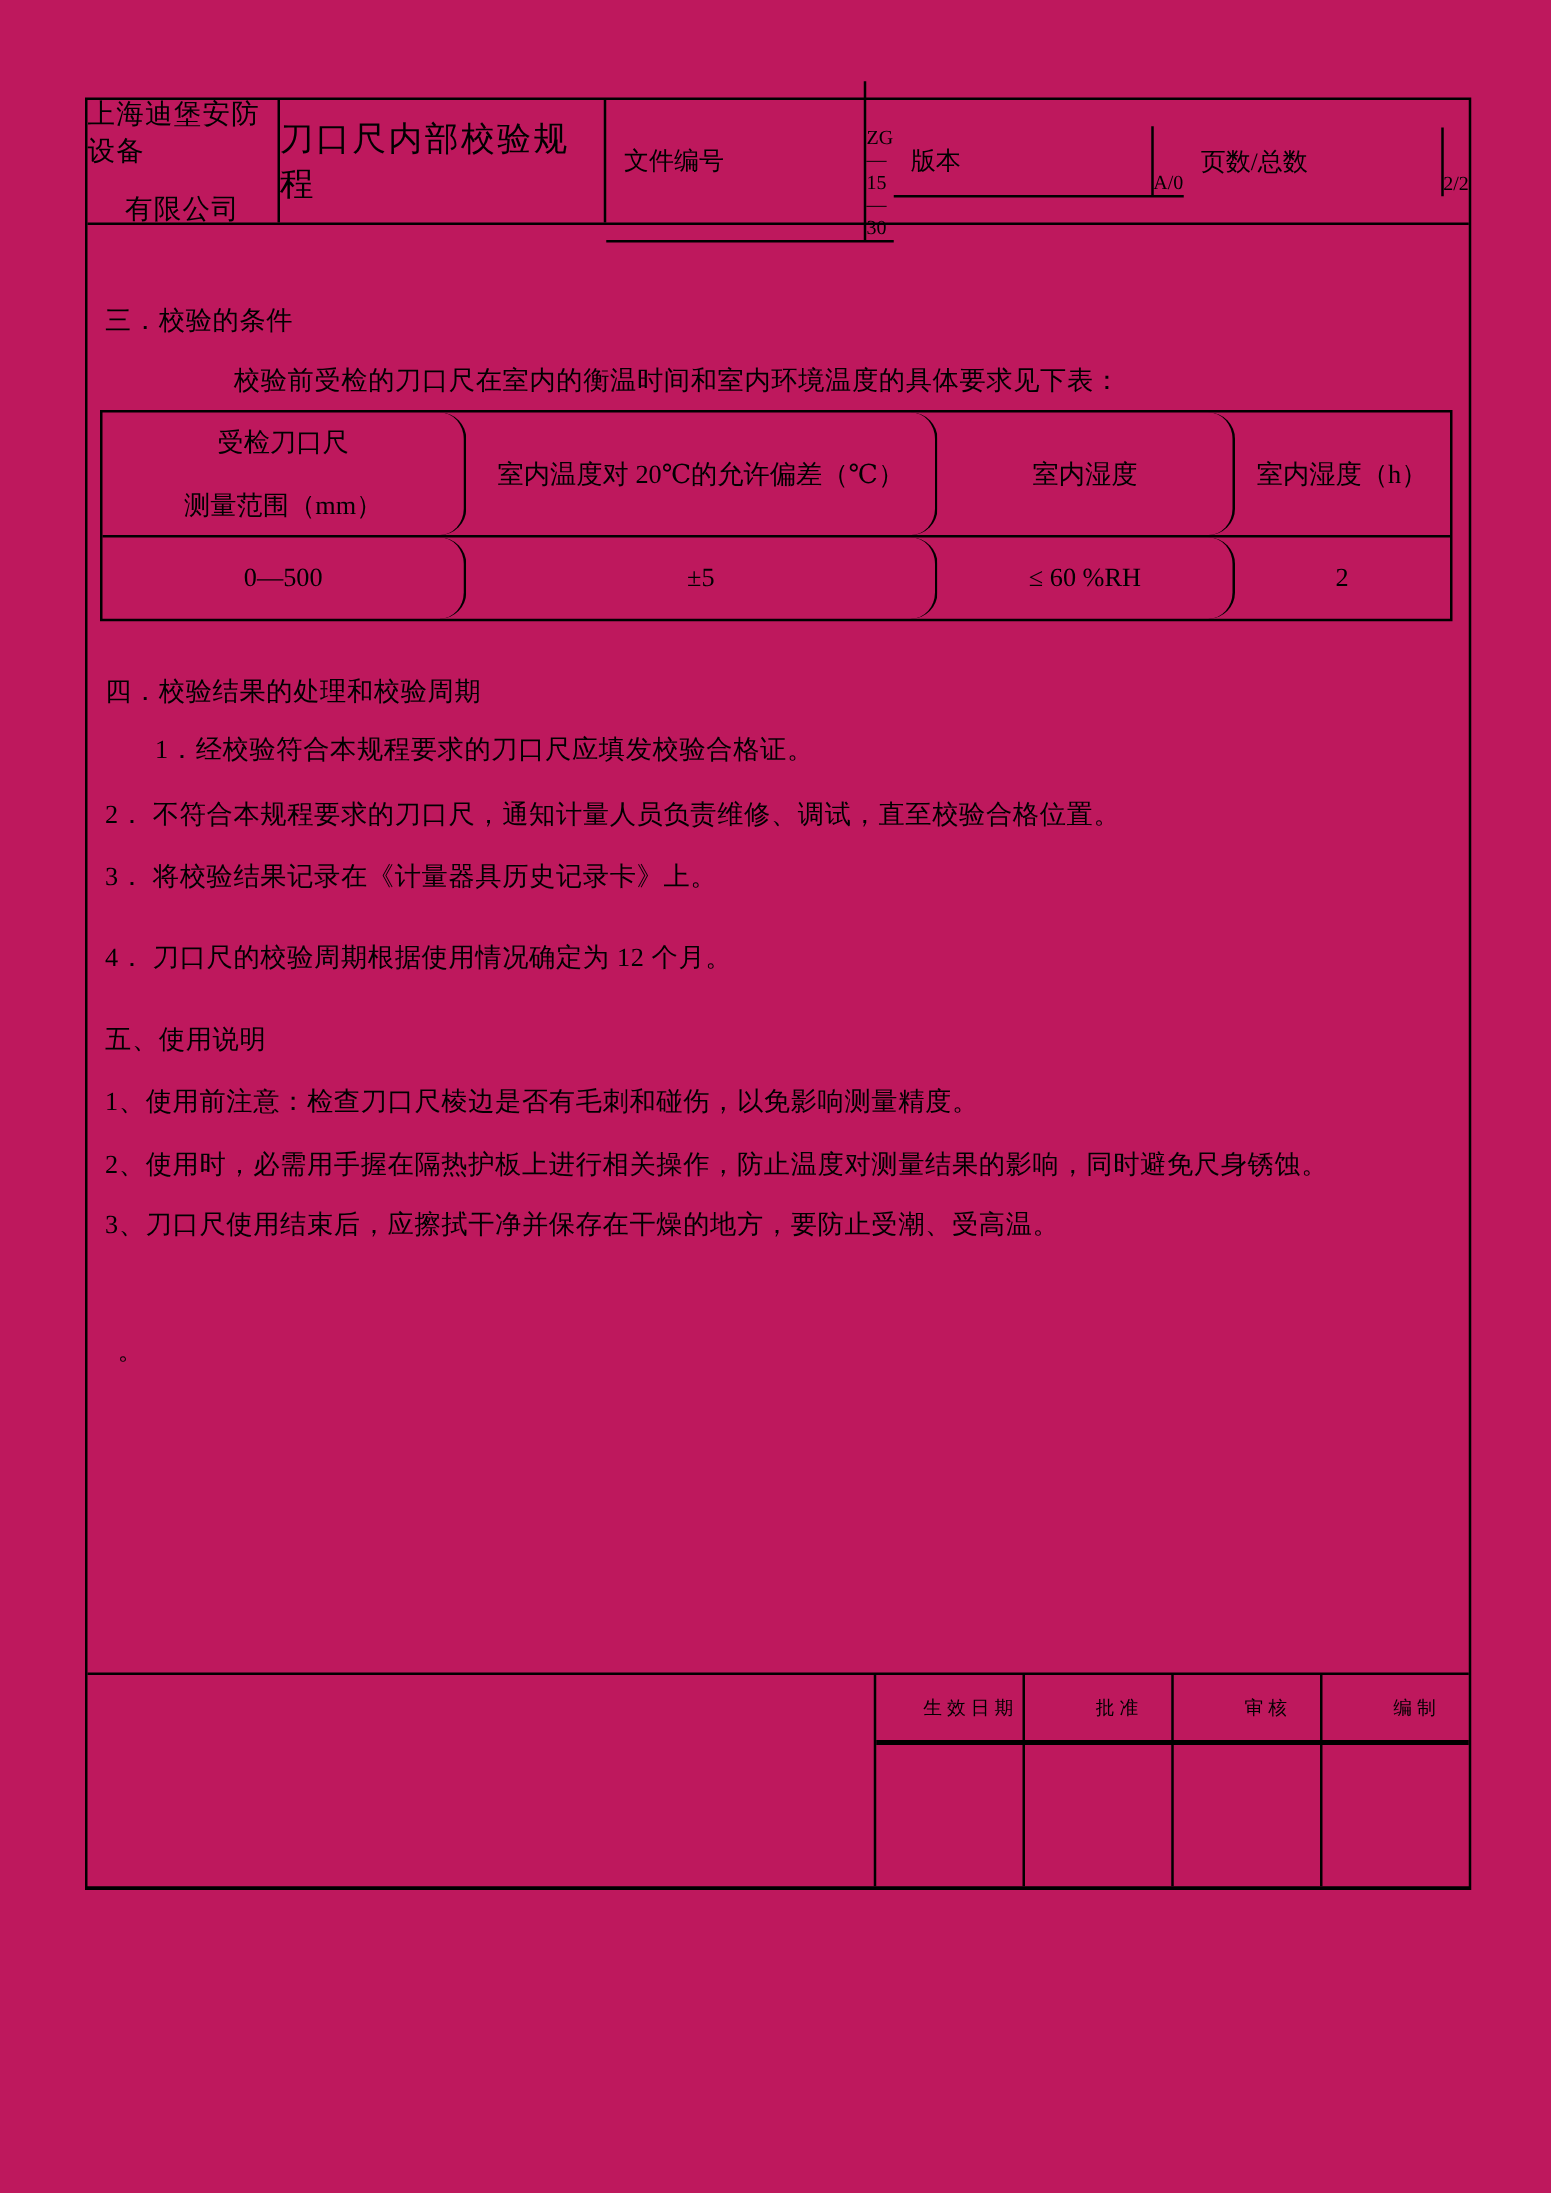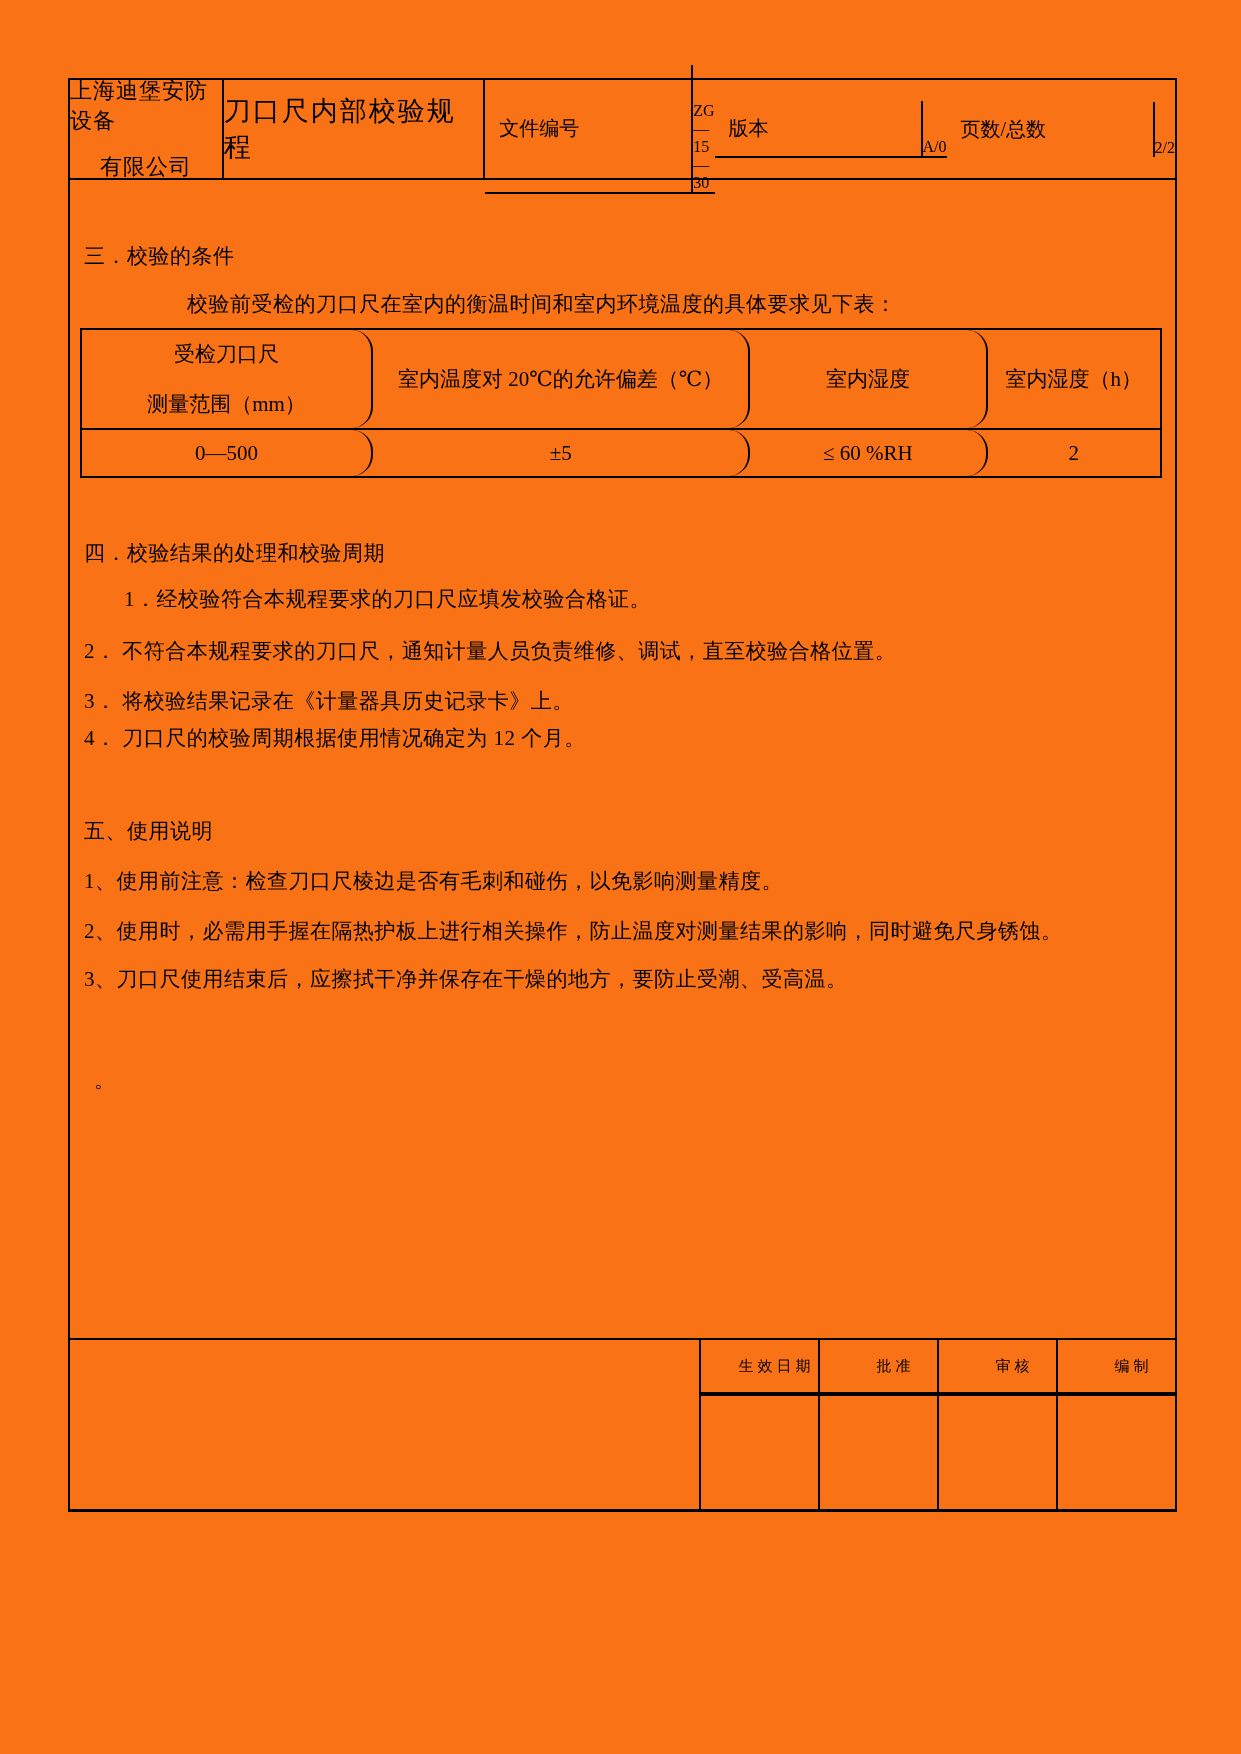--- a/index.html
+++ b/index.html
@@ -2,21 +2,21 @@
 <html><head>
 <meta charset="utf-8">
 <style>
   * { margin: 0; padding: 0; box-sizing: border-box; }
   html, body { background: #ffffff; }
   body {
     width: 1241px; height: 1754px;
     font-family: "Liberation Serif", "DejaVu Serif", serif;
     color: #000;
   }
-  .page { position: relative; width: 1241px; height: 1754px; background: #f97316; overflow: hidden; }
+  .page { position: relative; width: 1241px; height: 1754px; background: #be185d; overflow: hidden; }
 
   
   .docbox {
     position: absolute; left: 68px; top: 78px;
     width: 1109px; height: 1434px;
     border: 2px solid #000; border-bottom-width: 3px;
   }
 
   
   .header-table { display: flex; height: 100px; border-bottom: 2px solid #000; }
@@ -46,21 +46,21 @@
   }
   .indented { left: 117px; }
 
   
   .cond-table {
     position: absolute; left: 10px; top: 248px; width: 1082px;
     border: 2px solid #000;
   }
   .cond-row { display: flex; }
   .cond-row.hdr { height: 100px; border-bottom: 2px solid #000; }
-  .cond-row.data { height: 46px; }
+  .cond-row.data { height: 65px; }
   .cond-cell {
     display: flex; align-items: center; justify-content: center;
     text-align: center; font-size: 21px; border-right: 2px solid #000; border-radius: 21px;
   }
   .cond-cell:last-child { border-right: none; }
   .c1 { width: 27%; } .c2 { width: 35%; } .c3 { width: 22%; } .c4 { width: 16%; }
   .two-line { white-space: pre-line; line-height: 2.4; }
 
   
   .sig-area {
@@ -122,21 +122,21 @@
         <div class="cond-cell c2">±5</div>
         <div class="cond-cell c3">≤ 60 %RH</div>
         <div class="cond-cell c4">2</div>
       </div>
     </div>
 
     <div class="bodytext" style="top:460px;">四．校验结果的处理和校验周期</div>
     <div class="bodytext" style="top:506px;margin-left:40px;">1．经校验符合本规程要求的刀口尺应填发校验合格证。</div>
     <div class="bodytext" style="top:558px;">2． 不符合本规程要求的刀口尺，通知计量人员负责维修、调试，直至校验合格位置。</div>
     <div class="bodytext" style="top:608px;">3． 将校验结果记录在《计量器具历史记录卡》上。</div>
-    <div class="bodytext" style="top:645px;">4． 刀口尺的校验周期根据使用情况确定为 12 个月。</div>
+    <div class="bodytext" style="top:673px;">4． 刀口尺的校验周期根据使用情况确定为 12 个月。</div>
 
     <div class="bodytext" style="top:738px;">五、使用说明</div>
     <div class="bodytext" style="top:788px;">1、使用前注意：检查刀口尺棱边是否有毛刺和碰伤，以免影响测量精度。</div>
     <div class="bodytext" style="top:838px;">2、使用时，必需用手握在隔热护板上进行相关操作，防止温度对测量结果的影响，同时避免尺身锈蚀。</div>
     <div class="bodytext" style="top:886px;">3、刀口尺使用结束后，应擦拭干净并保存在干燥的地方，要防止受潮、受高温。</div>
     <div class="bodytext" style="top:987px; left:24px;">。</div>
 
     <div class="sig-area">
       <div class="sig-empty"></div>
       <div class="sig-cols">

